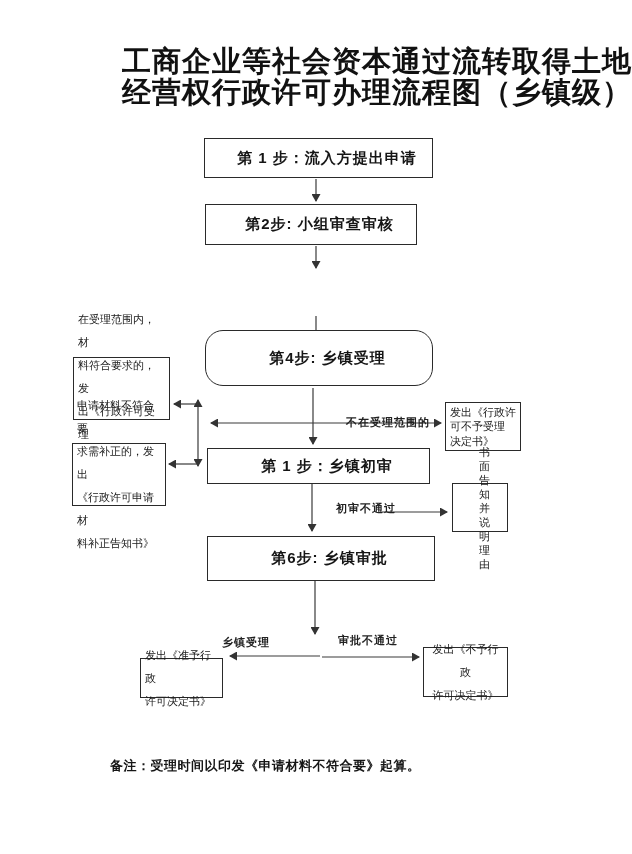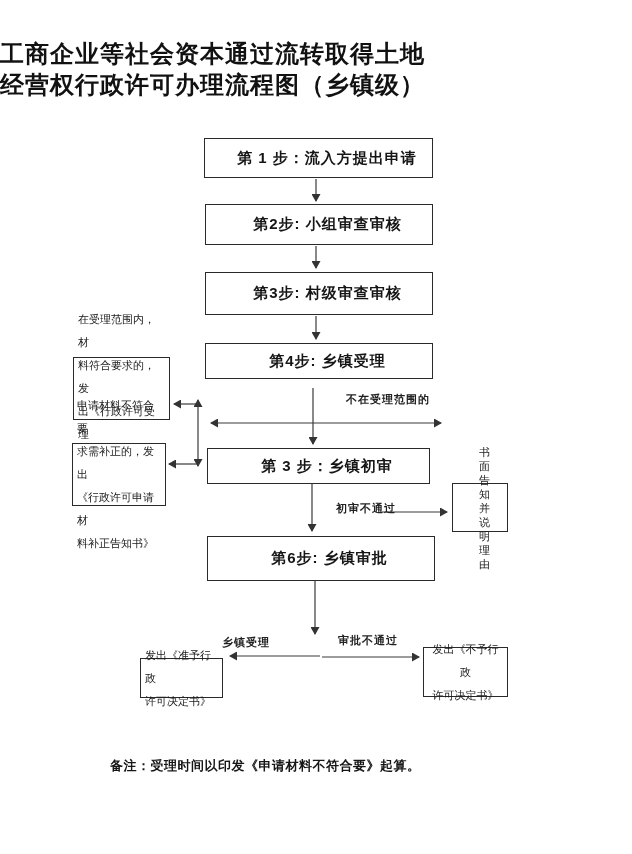--- a/index.html
+++ b/index.html
@@ -5,25 +5,25 @@
   html,body{margin:0;padding:0;background:#e8e8e8;}
   .page{
     position:relative;
     width:632px;height:854px;
     background:#ffffff;
     overflow:hidden;
     font-family:"Liberation Sans","DejaVu Sans",sans-serif;
     color:#1d1d1d;
   }
   .title{
-    position:absolute;left:0;top:39px;width:632px;
-    text-align:left;
+    position:absolute;left:0;top:46px;width:632px;
+    text-align:right;
     font-family:"Liberation Serif","DejaVu Serif",serif;
     font-weight:bold;
-    font-size:24px;line-height:31px;letter-spacing:1px;
+    font-size:29px;line-height:31px;letter-spacing:1px;
     white-space:pre-line;
     color:#111;
   }
   svg.arrows{position:absolute;left:0;top:0;z-index:1;}
   .box{
     position:absolute;z-index:2;
     background:#ffffff;
     border:1.5px solid #2a2a2a;
     box-sizing:border-box;
     display:flex;align-items:center;justify-content:center;
@@ -47,34 +47,34 @@
     position:absolute;z-index:2;
     font-size:11px;font-weight:600;letter-spacing:1px;color:#222;
     white-space:nowrap;
   }
   .note{
     position:absolute;left:110px;top:757px;z-index:2;
     font-size:13px;font-weight:600;letter-spacing:0.5px;color:#161616;
   }
   
   #s1{left:204px;top:138px;width:229px;height:40px;}
-  #s2{left:205px;top:204px;width:228px;height:41px;}
+  #s2{left:205px;top:204px;width:212px;height:41px;}
   #s3{left:205px;top:272px;width:228px;height:43px;}
-  #s4{left:205px;top:343px;width:228px;height:36px;}
+  #s4{left:205px;top:330px;width:228px;height:56px;border-radius:18px;}
   #s5{left:207px;top:448px;width:223px;height:36px;}
   #s6{left:207px;top:536px;width:228px;height:45px;}
   
   #L1{left:73px;top:357px;width:97px;height:63px;}
   #L2{left:72px;top:443px;width:94px;height:63px;}
   #R1{left:445px;top:402px;width:76px;height:49px;line-height:14.5px;}
   #R2{left:452px;top:483px;width:56px;height:49px;padding-left:26px;}
   #BL{left:140px;top:658px;width:83px;height:40px;}
   #BR{left:423px;top:647px;width:85px;height:50px;}
   
-  #lab-scope{left:338px;top:392px;width:100px;text-align:center;}
+  #lab-scope{left:338px;top:415px;width:100px;text-align:center;}
   #lab-initial{left:322px;top:501px;margin-left:14px;}
   #lab-approved{left:222px;top:635px;}
   #lab-denied{left:338px;top:633px;}
 </style>
 </head>
 <body>
 
 <div class="page">
 
   <svg class="arrows" width="632" height="854" viewBox="0 0 632 854">
@@ -98,33 +98,35 @@
       <line x1="320" y1="656" x2="230" y2="656" marker-end="url(#arr)"></line>
       <line x1="322" y1="657" x2="419" y2="657" marker-end="url(#arr)"></line>
     </g>
   </svg>
 
   <div class="title">工商企业等社会资本通过流转取得土地
 经营权行政许可办理流程图（乡镇级）</div>
 
   <div class="box step" id="s1">第 1 步：流入方提出申请</div>
   <div class="box step" id="s2">第2步: 小组审查审核</div>
-  <div class="box step" id="s3">第3步: 村级审查审核</div>
   <div class="box step" id="s4">第4步: 乡镇受理</div>
-  <div class="box step" id="s5">第 3 步：乡镇初审</div>
+  <div class="box step" id="s5">第 1 步：乡镇初审</div>
   <div class="box step" id="s6">第6步: 乡镇审批</div>
 
   <div class="box side" id="L1">在受理范围内，材
 料符合要求的，发
 出《行政许可受理
 通知书》</div>
   <div class="box side" id="L2">申请材料不符合要
 求需补正的，发出
 《行政许可申请材
 料补正告知书》</div>
+  <div class="box side" id="R1">发出《行政许
+可不予受理
+决定书》</div>
   <div class="box side spread" id="R2">书面告
 知并说
 明理由</div>
   <div class="box side" id="BL">发出《准予行政
 许可决定书》</div>
   <div class="box side center" id="BR">发出《不予行政
 许可决定书》</div>
 
   <div class="edge-label" id="lab-scope">不在受理范围的</div>
   <div class="edge-label" id="lab-initial">初审不通过</div>

